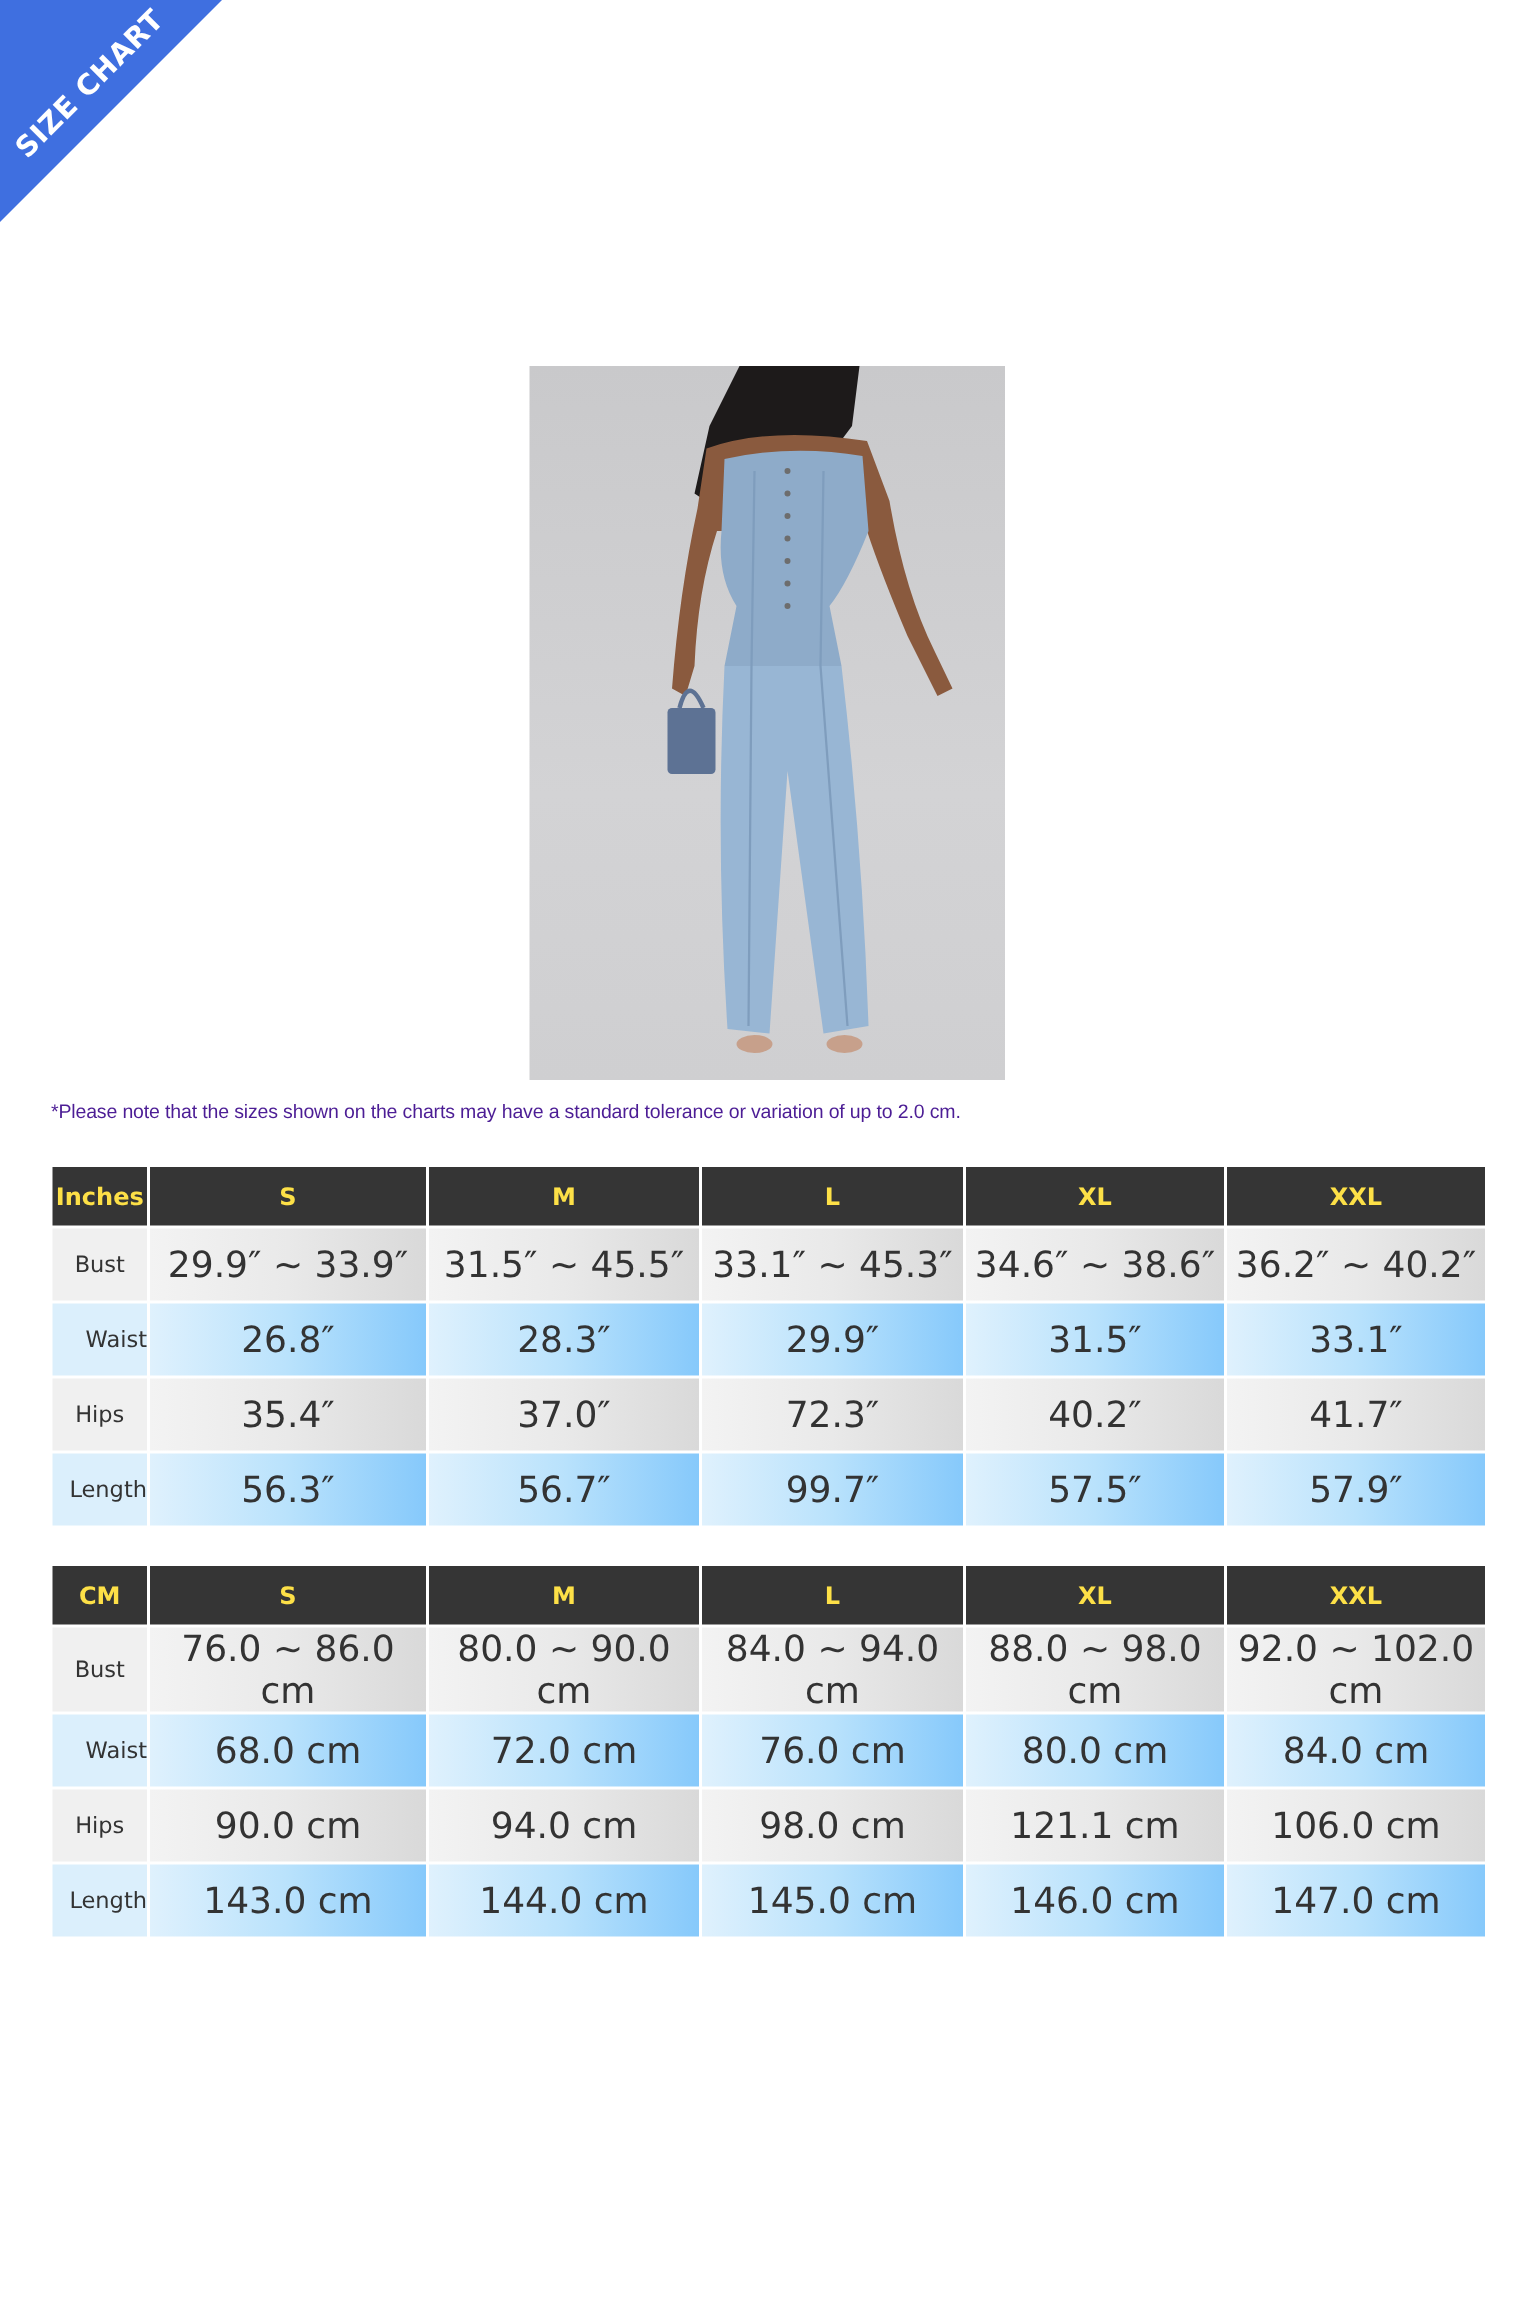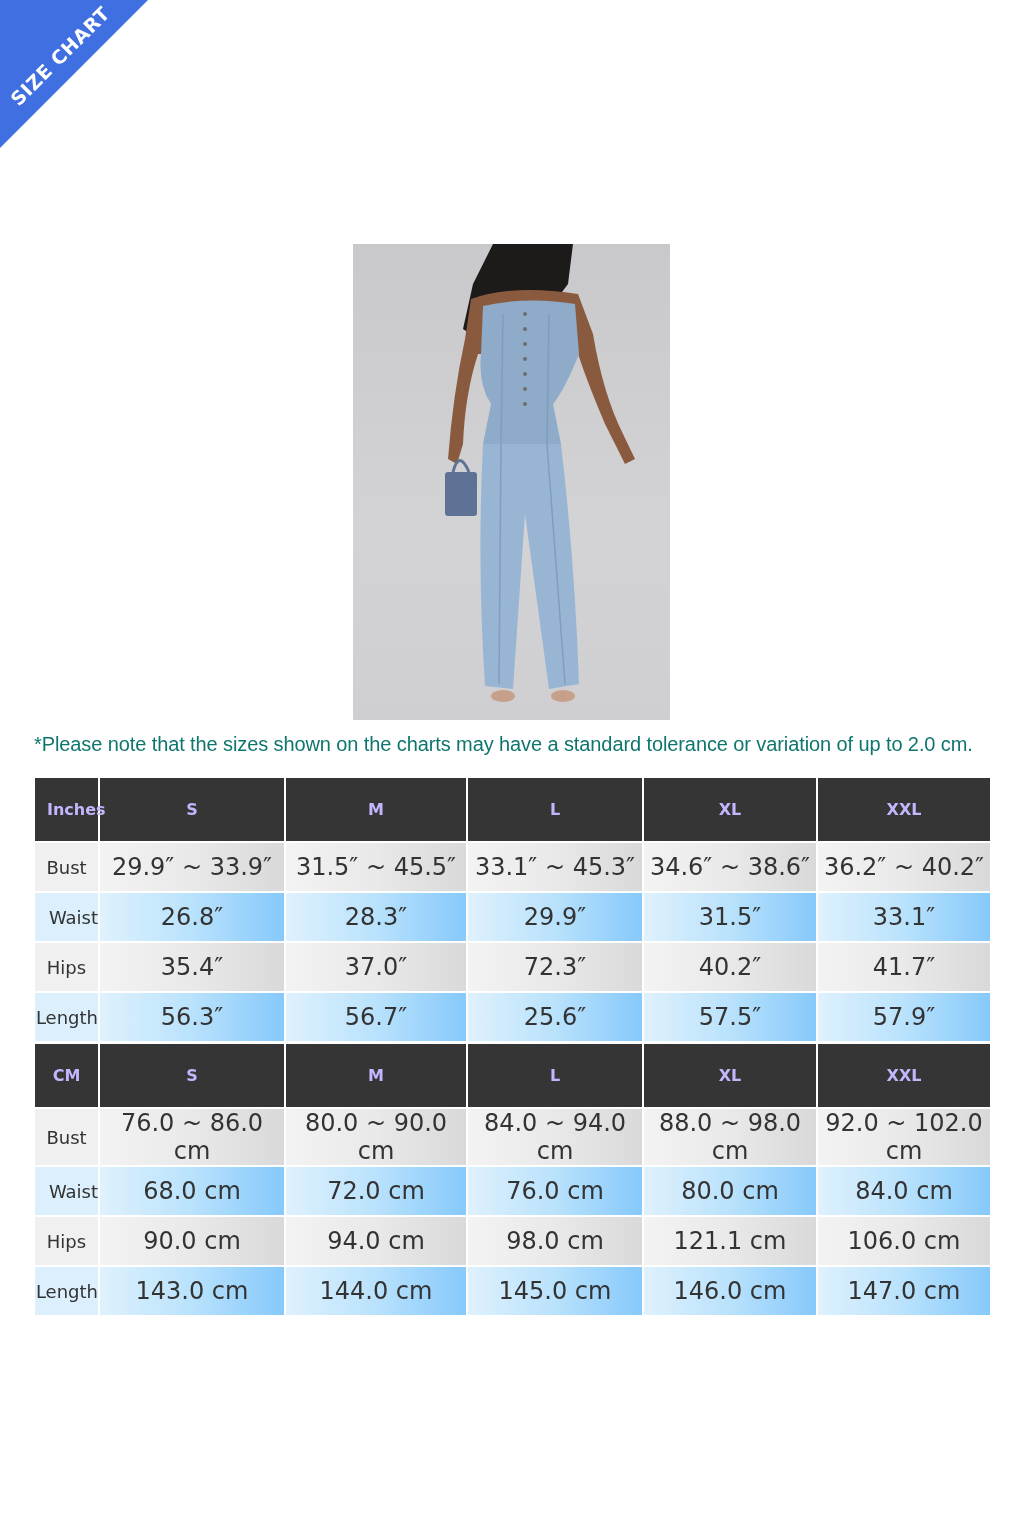--- a/index.html
+++ b/index.html
@@ -19,36 +19,36 @@
     transform: rotate(-45deg); color: #fff; font-weight: bold; font-size: 19px; letter-spacing: 0.5px;
     font-family: "DejaVu Sans", sans-serif;
   }
   .product-photo {
     position: absolute; left: 353px; top: 244px; width: 317px; height: 476px;
     background: linear-gradient(180deg, #c9c9cb 0%, #d3d3d5 60%, #cfcfd1 100%);
     overflow: hidden;
   }
   .product-photo svg { width: 100%; height: 100%; display: block; }
   .note {
-    position: absolute; left: 34px; top: 733px; font-size: 20px; color: #0f766e;
+    position: absolute; left: 34px; top: 733px; font-size: 13px; color: #4c1d95;
     font-family: "Liberation Sans", sans-serif; letter-spacing: -0.1px;
   }
   table.size-table {
     position: absolute; left: 33px; border-collapse: separate; border-spacing: 2px;
     table-layout: fixed; width: 959px;
   }
   table.size-table th {
-    background: #353535; color: #c4b5fd; font-weight: bold; font-size: 16px; height: 39px;
-    text-align: center; padding: 12px; font-family: "DejaVu Sans", sans-serif;
+    background: #353535; color: #fde047; font-weight: bold; font-size: 16px; height: 39px;
+    text-align: center; padding: 0; font-family: "DejaVu Sans", sans-serif;
   }
   table.size-table td {
     height: 48px; text-align: center; padding: 0; font-size: 24px; color: #333;
     font-family: "DejaVu Sans", sans-serif;
   }
-  table.size-table td.rowlabel { font-size: 18px; }
+  table.size-table td.rowlabel { font-size: 15px; }
   tr.gray td { background: linear-gradient(90deg, #f3f3f3 0%, #e9e9e9 50%, #d9d9d9 100%); }
   tr.blue td { background: linear-gradient(90deg, #dff1fd 0%, #b9e2fc 50%, #86c9fb 100%); }
   tr.gray td.rowlabel { background: #f0f0f0; }
   tr.blue td.rowlabel { background: #dbeffc; text-align: right; }
   col.c0 { width: 63px; } col.c1 { width: 184px; } col.c2 { width: 180px; }
   col.c3 { width: 174px; } col.c4 { width: 172px; } col.c5 { width: 172px; }
   #inches-table { top: 776px; }
   #cm-table { top: 1042px; }
 </style>
 </head>
@@ -134,21 +134,21 @@
       <td>35.4″</td>
       <td>37.0″</td>
       <td>72.3″</td>
       <td>40.2″</td>
       <td>41.7″</td>
     </tr>
     <tr class="blue">
       <td class="rowlabel">Length</td>
       <td>56.3″</td>
       <td>56.7″</td>
-      <td>25.6″</td>
+      <td>99.7″</td>
       <td>57.5″</td>
       <td>57.9″</td>
     </tr>
   </tbody>
 </table>
 
 <table class="size-table" id="cm-table">
   <colgroup>
       <col class="c0">
       <col class="c1">

